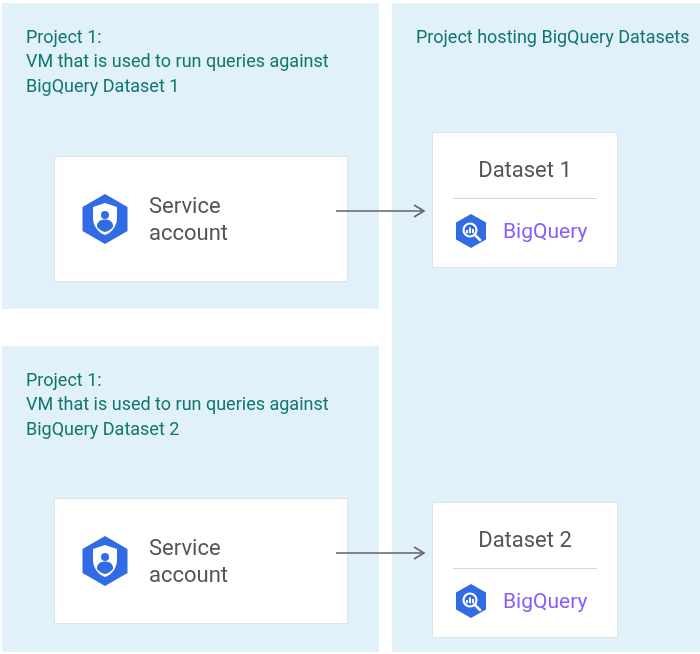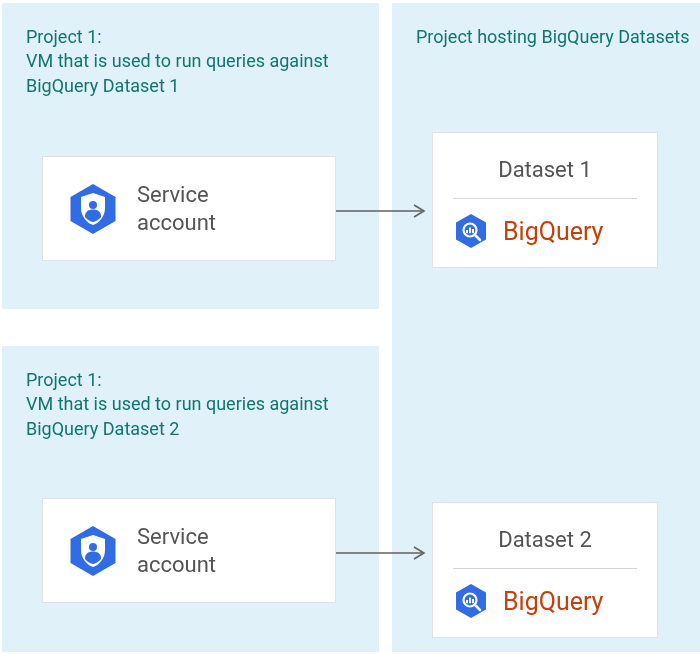--- a/index.html
+++ b/index.html
@@ -37,39 +37,39 @@
     font-size: 18px;
     line-height: 1.35;
     padding: 22px 24px 0 24px;
   }
   .card {
     position: absolute;
     background: #fff;
     border: 1px solid #dee2e6;
   }
   .sa-card {
-    left: 42px;
+    left: 54px;
     width: 294px;
-    height: 105px;
+    height: 126px;
     display: flex;
     align-items: center;
     gap: 18px;
     padding: 12px 24px;
   }
   .sa-card-top { top: 156px; }
   .sa-card-bottom { top: 498px; }
   .sa-text {
     color: #545454;
     font-size: 22px;
     line-height: 1.25;
   }
   .shield-icon { width: 52px; height: 52px; flex-shrink: 0; }
   .ds-card {
     left: 432px;
-    width: 226px;
+    width: 186px;
     padding: 24px 20px 18px 20px;
   }
   .ds-card-top { top: 132px; }
   .ds-card-bottom { top: 502px; }
   .ds-title {
     color: #545454;
     font-size: 22px;
     text-align: center;
     margin-bottom: 16px;
   }
@@ -77,22 +77,22 @@
     border: none;
     border-top: 1px solid #d6d6d6;
     margin: 0 0 14px 0;
   }
   .ds-row {
     display: flex;
     align-items: center;
     gap: 14px;
   }
   .bq-label {
-    color: #c2410c;
-    font-size: 25px;
+    color: #8b5cf6;
+    font-size: 21px;
   }
   .hex-icon { width: 36px; height: 36px; flex-shrink: 0; }
   svg.arrow {
     position: absolute;
     overflow: visible;
   }
 </style>
 </head>
 <body>
 

